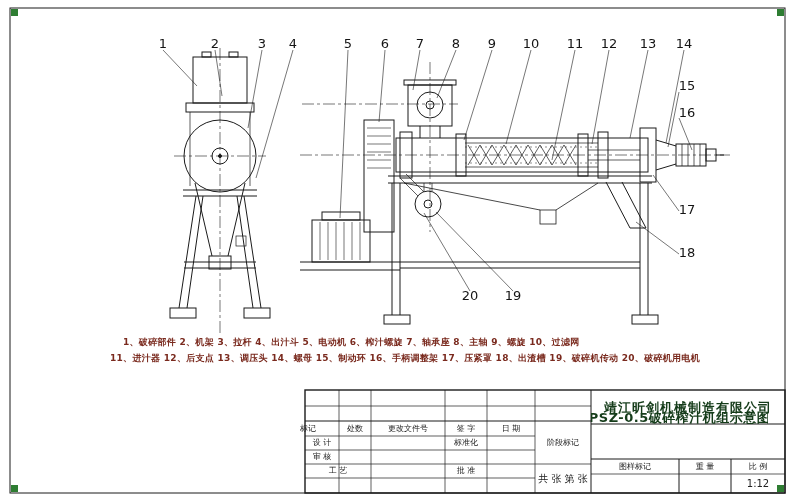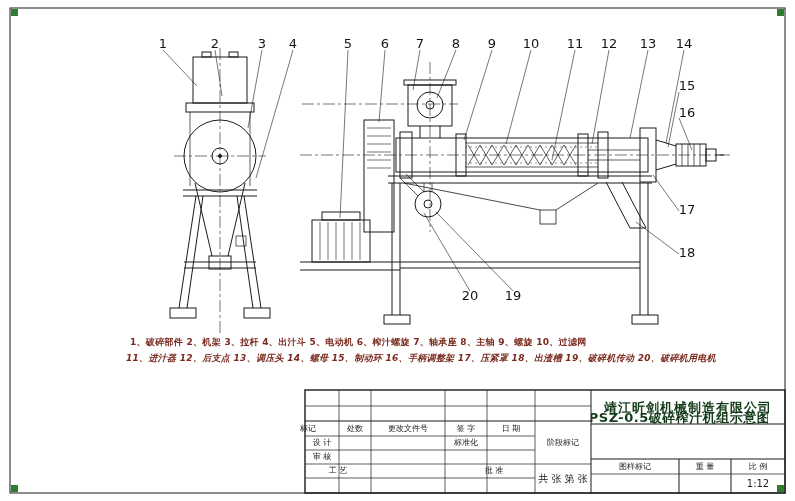--- a/index.html
+++ b/index.html
@@ -253,39 +253,39 @@
       <text x="687" y="90">15</text>
       <text x="687" y="117">16</text>
       <text x="687" y="214">17</text>
       <text x="687" y="257">18</text>
       <text x="513" y="300">19</text>
       <text x="470" y="300">20</text>
     </g>
   </svg>
 
   <div>
-    <div class="parts-line" style="left:130px;top:336px;">1、破碎部件 2、机架 3、拉杆 4、出汁斗 5、电动机 6、榨汁螺旋 7、轴承座 8、主轴 9、螺旋 10、过滤网</div>
-    <div class="parts-line" style="left:126px;top:352px;font-style:italic;">11、进汁器 12、后支点 13、调压头 14、螺母 15、制动环 16、手柄调整架 17、压紧罩 18、出渣槽 19、破碎机传动 20、破碎机用电机</div>
+    <div class="parts-line" style="left:123px;top:336px;">1、破碎部件 2、机架 3、拉杆 4、出汁斗 5、电动机 6、榨汁螺旋 7、轴承座 8、主轴 9、螺旋 10、过滤网</div>
+    <div class="parts-line" style="left:110px;top:352px;">11、进汁器 12、后支点 13、调压头 14、螺母 15、制动环 16、手柄调整架 17、压紧罩 18、出渣槽 19、破碎机传动 20、破碎机用电机</div>
   </div>
 
   <div>
     <div class="tb-label tb-big" style="left:591px;top:390px;width:194px;height:34px;">靖江昕剑机械制造有限公司</div>
     <div class="tb-label tb-big" style="left:591px;top:400px;width:177px;height:35px;letter-spacing:0.5px;">PSZ-0.5破碎榨汁机组示意图</div>
 
     <div class="tb-label" style="left:291px;top:421px;width:34px;height:15px;">标记</div>
     <div class="tb-label" style="left:339px;top:421px;width:32px;height:15px;">处数</div>
     <div class="tb-label" style="left:371px;top:421px;width:74px;height:15px;">更改文件号</div>
     <div class="tb-label" style="left:445px;top:421px;width:42px;height:15px;">签 字</div>
     <div class="tb-label" style="left:487px;top:421px;width:48px;height:15px;">日 期</div>
 
     <div class="tb-label" style="left:305px;top:436px;width:34px;height:14px;">设 计</div>
     <div class="tb-label" style="left:445px;top:436px;width:42px;height:14px;">标准化</div>
     <div class="tb-label" style="left:305px;top:450px;width:34px;height:14px;">审 核</div>
     <div class="tb-label" style="left:321px;top:464px;width:34px;height:14px;">工 艺</div>
-    <div class="tb-label" style="left:445px;top:464px;width:42px;height:14px;margin-left:28px;">批 准</div>
+    <div class="tb-label" style="left:445px;top:464px;width:42px;height:14px;">批 准</div>
 
     <div class="tb-label" style="left:535px;top:421px;width:56px;height:43px;">阶段标记</div>
     <div class="tb-label" style="left:535px;top:464px;width:56px;height:29px;font-size:10px;">共 张 第 张</div>
 
     <div class="tb-label" style="left:591px;top:459px;width:88px;height:15px;">图样标记</div>
     <div class="tb-label" style="left:679px;top:459px;width:52px;height:15px;">重 量</div>
     <div class="tb-label" style="left:731px;top:459px;width:54px;height:15px;">比 例</div>
     <div class="tb-label tb-scale" style="left:731px;top:474px;width:54px;height:19px;">1:12</div>
   </div>
 

